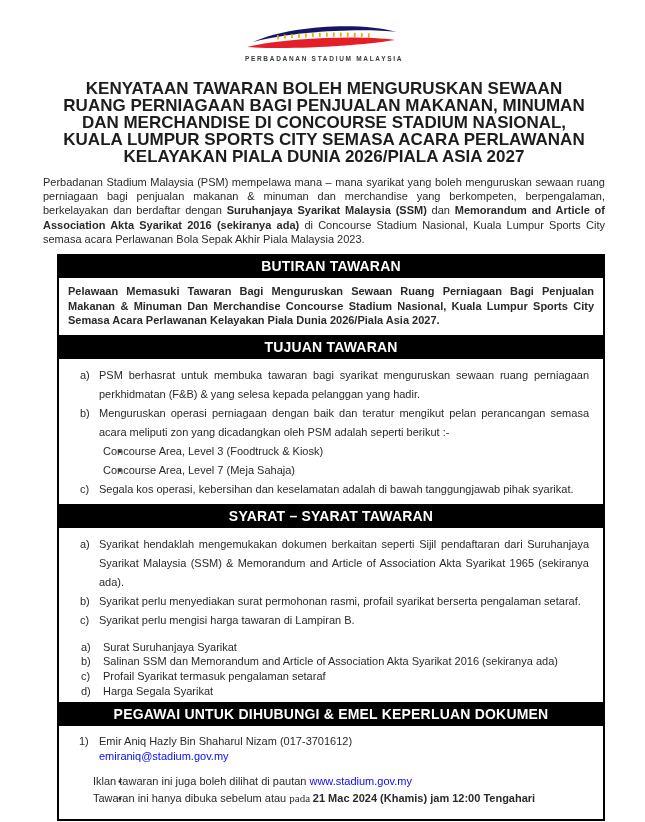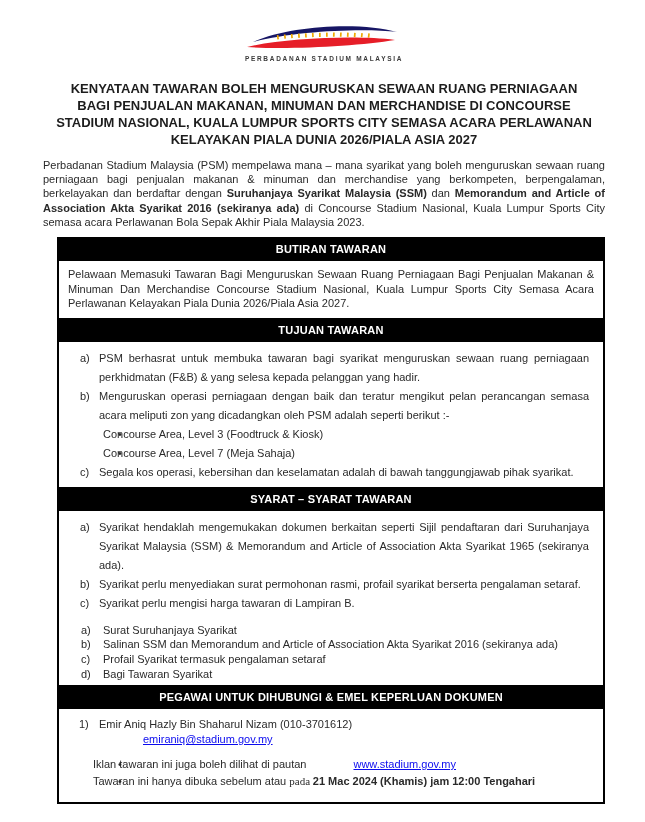--- a/index.html
+++ b/index.html
@@ -10,60 +10,60 @@
     position:relative;
   }
   
   .logo-wrap{text-align:center;margin:2px 0 18px 0;}
   .logo-caption{
     font-size:6.5px;font-weight:bold;letter-spacing:1.7px;color:#3a3a3a;
     margin-top:1px;
   }
   
   .doc-title{
-    font-size:13px;font-weight:bold;text-align:center;line-height:17px;
+    font-size:17px;font-weight:bold;text-align:center;line-height:17px;
     width:540px;margin:14px auto 10px auto;color:#1d1d1d;
   }
   
   .intro{
     text-align:justify;line-height:14.2px;margin:0 0 8px 0;color:#2a2a2a;
   }
   .b{font-weight:bold;}
   
   .notice{
     margin-left:14px;width:548px;box-sizing:border-box;
     border-left:2px solid #000;border-right:2px solid #000;border-bottom:2px solid #000;
   }
   .sec-header{
     background:#000;color:#fff;font-weight:bold;text-align:center;
-    font-size:11px;padding:5px 4px;line-height:14px;letter-spacing:.2px;
+    font-size:14px;padding:5px 4px;line-height:14px;letter-spacing:.2px;
   }
   .sec-body{background:#fff;}
   .butiran-body{
-    padding:6px 9px 7px 9px;text-align:justify;line-height:14.6px;color:#2a2a2a;
+    padding:6px 9px 7px 9px;text-align:justify;line-height:14.6px;color:#2a2a2a;font-weight:bold;
   }
   .wide{padding:7px 12px 5px 0;}
   .li{
     position:relative;padding-left:40px;padding-right:2px;
     line-height:19px;text-align:justify;color:#2a2a2a;
   }
   .li .mk{position:absolute;left:21px;top:0;}
   .bul{
     position:relative;padding-left:44px;line-height:19px;color:#2a2a2a;
   }
   .bul::before{content:"\2022";position:absolute;left:59px;top:0;}
   .tight{padding:5px 10px 4px 0;}
   .kli{
     position:relative;padding-left:44px;line-height:14.6px;color:#2a2a2a;
   }
   .kli .mk{position:absolute;left:22px;top:0;}
   .pegawai-body{padding:8px 10px 12px 0;}
   .contact{position:relative;padding-left:40px;line-height:15px;color:#2a2a2a;}
   .contact .mk{position:absolute;left:20px;top:0;}
-  .link{color:#0b0bee;text-decoration:underline;cursor:pointer;margin-left:44px;}
+  .link{color:#0b0bee;cursor:pointer;}
   .peg-bullets{margin-top:9px;}
   .pbul{position:relative;padding-left:34px;line-height:17px;color:#2a2a2a;}
   .pbul::before{content:"\2022";position:absolute;left:59px;top:0;}
   .serif{font-family:"Liberation Serif", serif;}
 </style>
 </head>
 <body>
 
 <div class="page">
 
@@ -145,29 +145,29 @@
       <div class="kli">
         <span class="mk">b)</span>
         <span>Salinan SSM dan Memorandum and Article of Association Akta Syarikat 2016 (sekiranya ada)</span>
       </div>
       <div class="kli">
         <span class="mk">c)</span>
         <span>Profail Syarikat termasuk pengalaman setaraf</span>
       </div>
       <div class="kli">
         <span class="mk">d)</span>
-        <span>Bagi Tawaran Syarikat</span>
+        <span>Harga Segala Syarikat</span>
       </div>
     </div>
 
     <div class="sec-header">PEGAWAI UNTUK DIHUBUNGI &amp; EMEL KEPERLUAN DOKUMEN</div>
     <div class="sec-body pegawai-body">
       <div class="contact">
         <span class="mk">1)</span>
-        <span>Emir Aniq Hazly Bin Shaharul Nizam (010-3701612)</span><br>
+        <span>Emir Aniq Hazly Bin Shaharul Nizam (017-3701612)</span><br>
         <a class="link">emiraniq@stadium.gov.my</a>
       </div>
       <div class="peg-bullets">
         <div class="pbul"><span>Iklan tawaran ini juga boleh dilihat di pautan </span><a class="link">www.stadium.gov.my</a></div>
         <div class="pbul"><span>Tawaran ini hanya dibuka sebelum atau </span><span class="serif">pada </span><span class="b">21 Mac 2024 (Khamis) jam 12:00 Tengahari</span></div>
       </div>
     </div>
 
   </div>
 </div>

